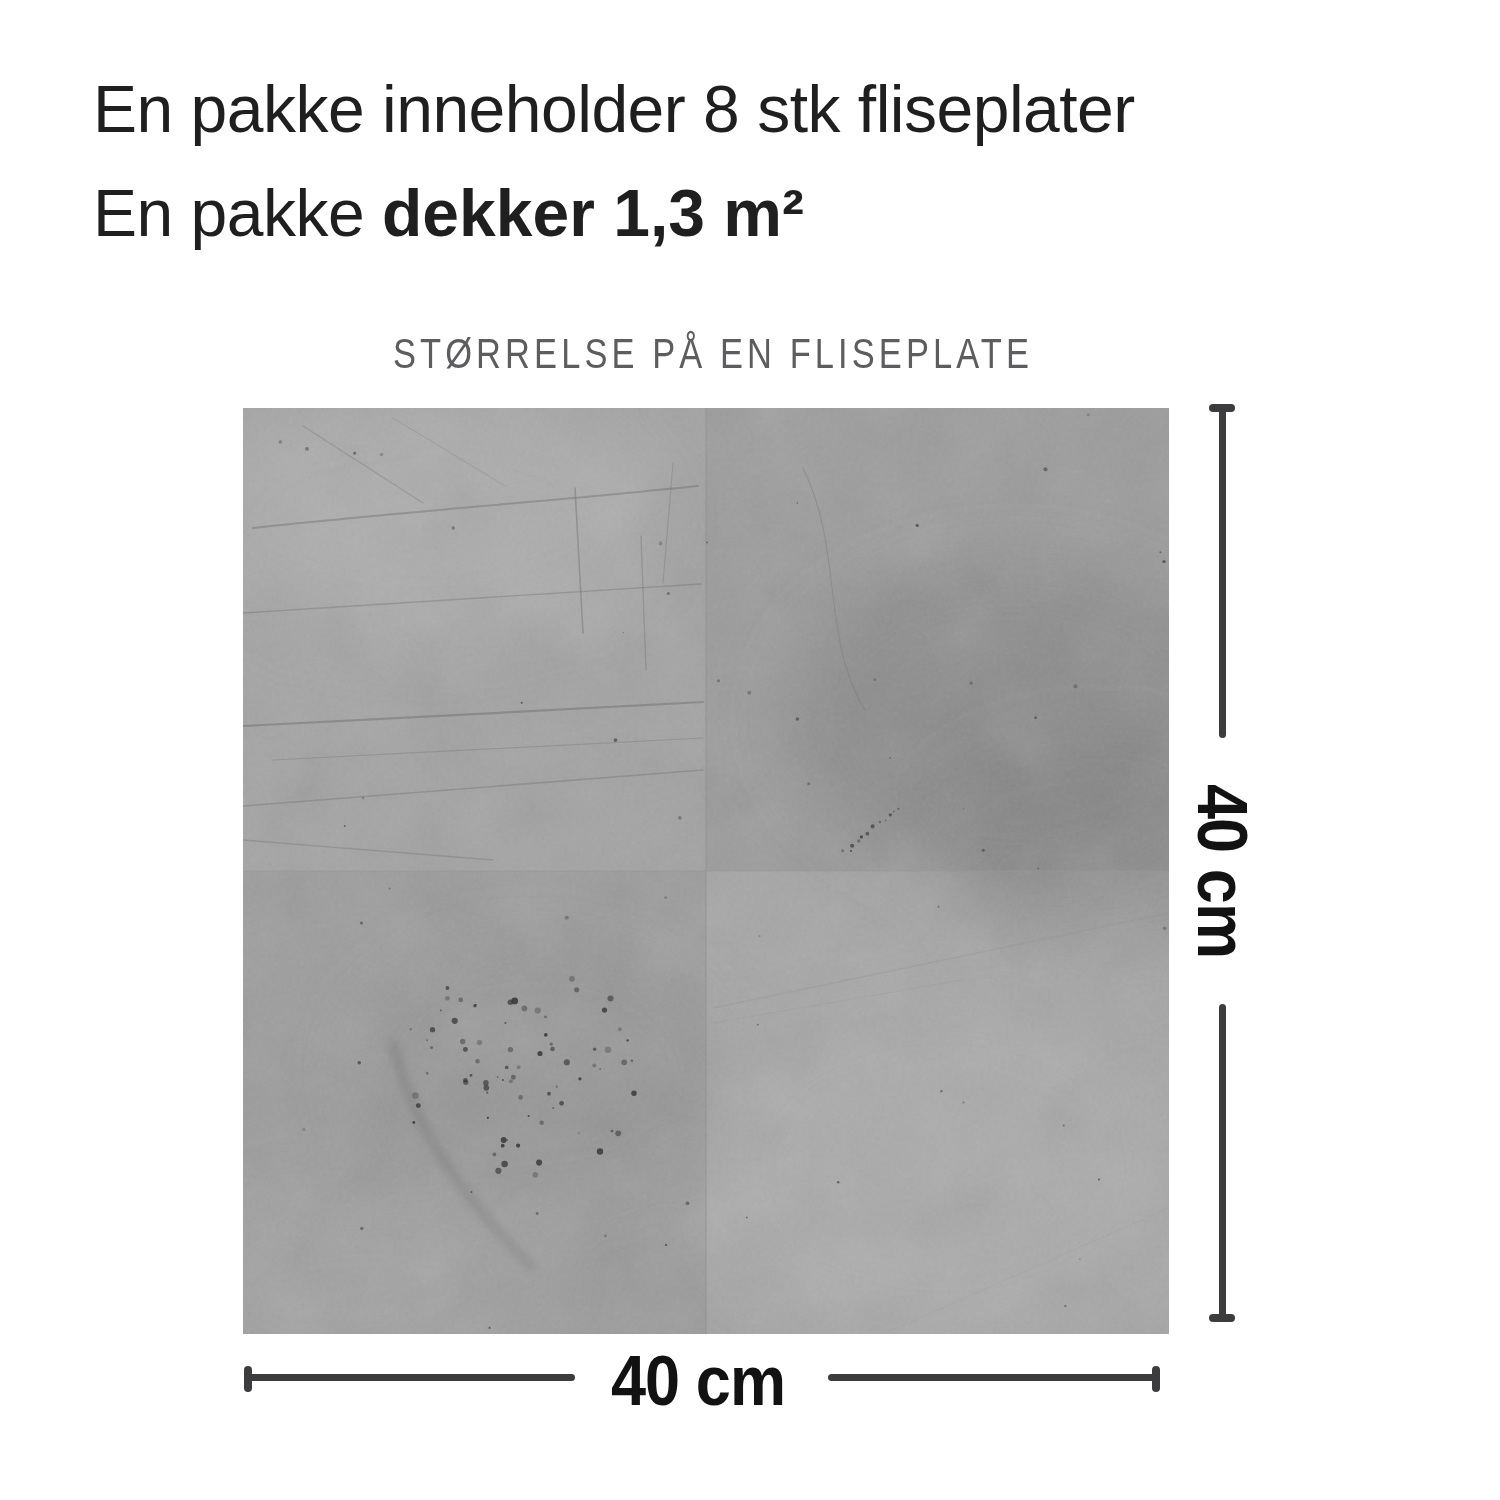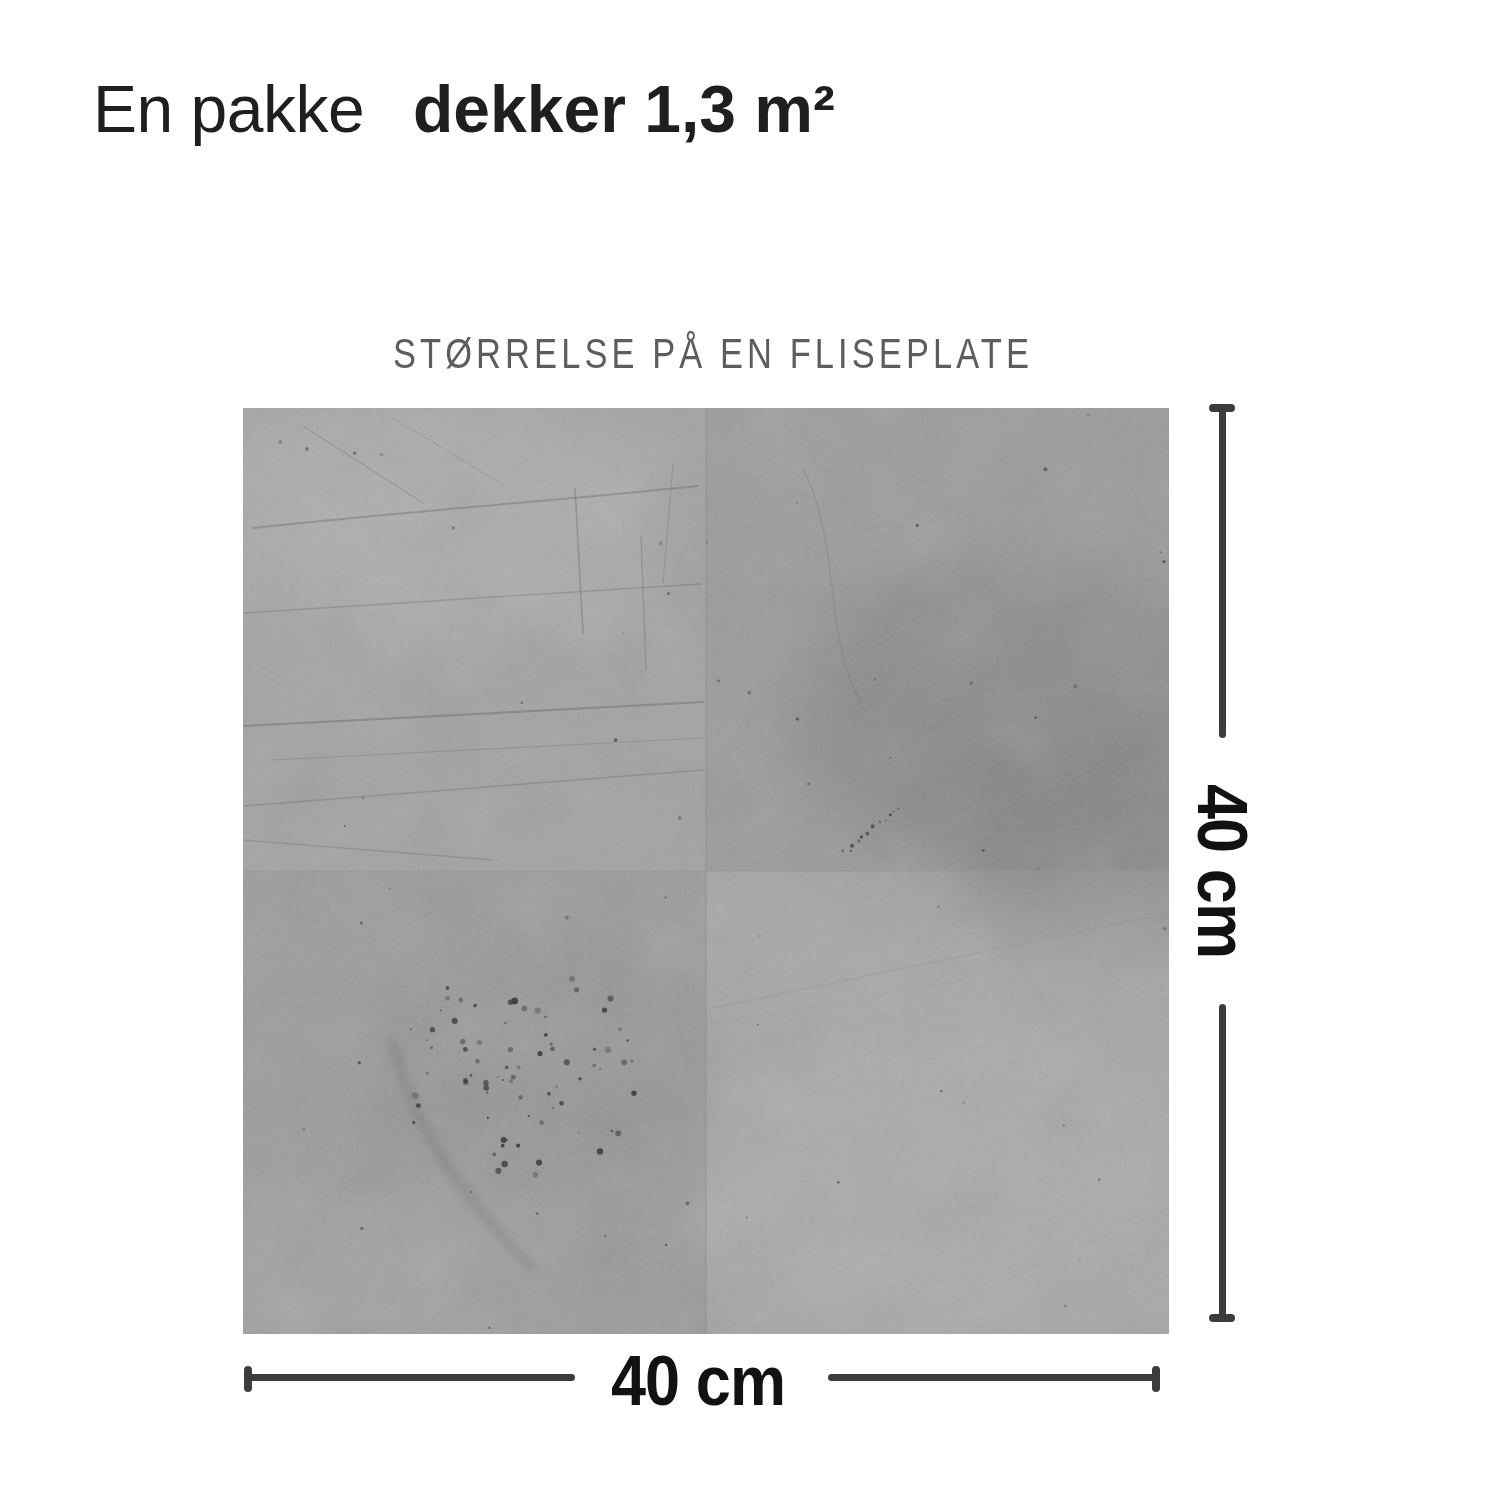--- a/index.html
+++ b/index.html
@@ -17,21 +17,21 @@
   .heading {
     position: absolute;
     left: 93px;
     top: 57px;
     font-size: 66px;
     line-height: 104px;
     letter-spacing: -0.5px;
     color: var(--heading-text, #1f1f1f);
     white-space: nowrap;
   }
-  .heading .b { font-weight: bold; letter-spacing: 0; margin-left: 31px; }
+  .heading .b { font-weight: bold; letter-spacing: 0; }
 
   
   .subtitle {
     position: absolute;
     left: 250px;
     top: 330px;
     width: 926px;
     text-align: center;
     font-size: 42px;
     letter-spacing: 5px;
@@ -79,20 +79,21 @@
   .h-seg-left   { left: 248px;  top: 1374px; width: 327px; height: 7px; }
   .h-seg-right  { left: 828px;  top: 1374px; width: 328px; height: 7px; }
   .h-cap-right  { left: 1152px; top: 1366px; width: 8px;  height: 26px; }
 </style>
 </head>
 <body>
 
 <div class="stage">
 
   <header class="heading">
+    <div>En pakke inneholder 8 stk fliseplater</div>
     <div><span>En pakke</span> <span class="b">dekker 1,3 m²</span></div>
   </header>
 
   <div class="subtitle">STØRRELSE PÅ EN FLISEPLATE</div>
 
   <figure class="tile">
     <svg viewBox="0 0 926 926" xmlns="http://www.w3.org/2000/svg">
       <defs>
         <filter id="mottle" x="-10%" y="-10%" width="120%" height="120%">
           <feTurbulence type="fractalNoise" baseFrequency="0.012" numOctaves="5" seed="11"></feTurbulence>

